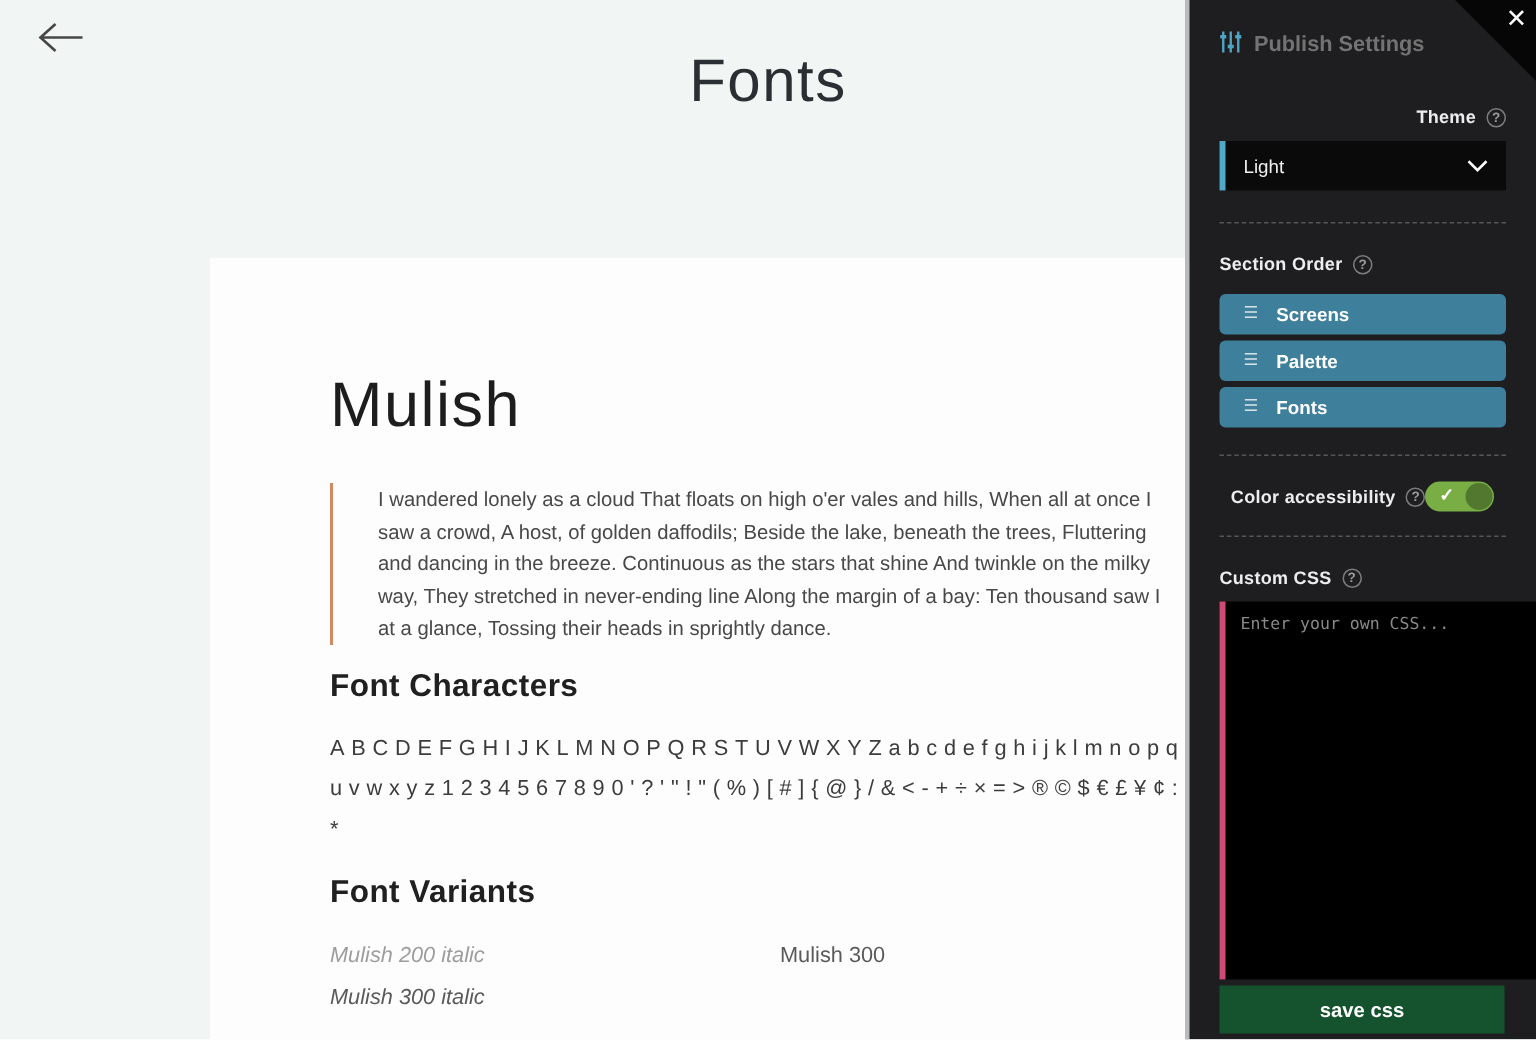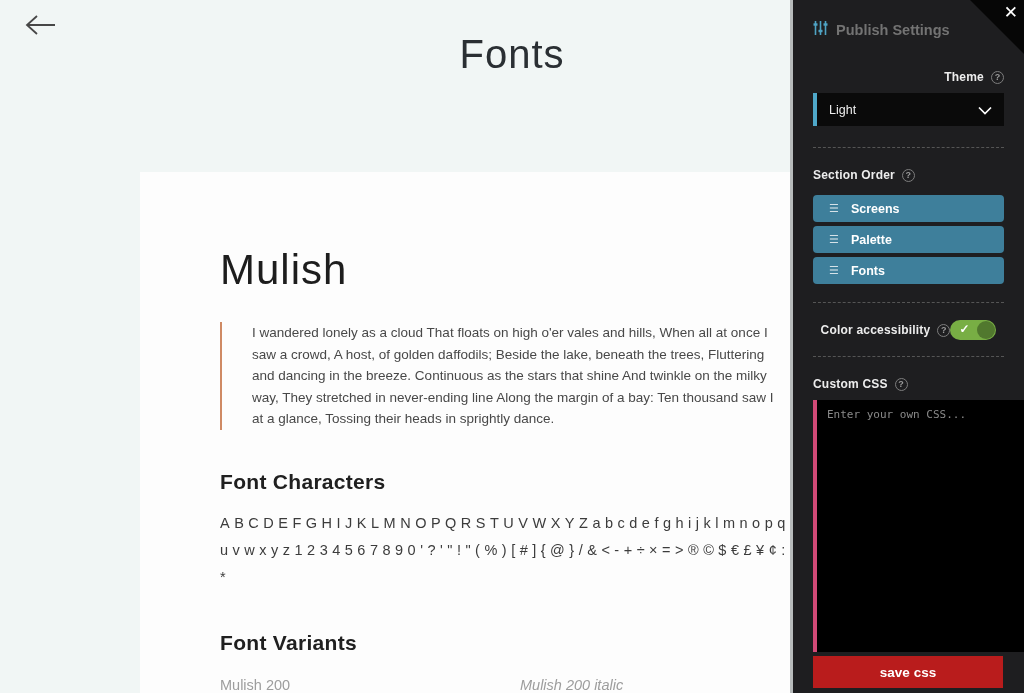--- a/index.html
+++ b/index.html
@@ -15,21 +15,21 @@
                 font-size:40px; font-weight:500; color:#2a2f33; letter-spacing:1px; }
 
   .card { position:absolute; left:140px; top:172px; width:744px; height:560px;
           background:#fdfdfd; padding:74px 80px 0 80px; }
 
   .font-name { font-size:42px; font-weight:500; color:#1d1d1d; letter-spacing:1px; }
 
   .quote { margin-top:28px; border-left:2px solid #cf8a64; padding-left:30px;
            max-width:566px; font-size:13.5px; line-height:21.5px; color:#484848; }
 
-  .section-h { margin-top:40px; font-size:21px; font-weight:600; color:#202020; letter-spacing:.3px; }
+  .section-h { margin-top:16px; font-size:21px; font-weight:600; color:#202020; letter-spacing:.3px; }
 
   .chars { margin-top:16px; font-size:14.5px; letter-spacing:4.5px; line-height:27px;
            color:#3c3c3c; width:600px; word-break:break-all; }
 
   .variants { margin-top:22px; display:grid; grid-template-columns:300px 1fr; row-gap:12px;
               font-size:14.5px; }
   .v-200 { color:#9d9d9d; font-weight:300; }
   .v-300 { color:#5a5a5a; font-weight:400; }
   .v-italic { font-style:italic; }
 
@@ -74,21 +74,21 @@
                   border-radius:50%; background:#51782e; }
 
   .div-3 { margin-top:16px; }
   .lbl-css { margin-top:20px; }
   .css-area { margin-top:9px; width:214px; height:252px; background:#000000;
               border:none; border-left:4px solid #d14a77; resize:none;
               font-family:"DejaVu Sans Mono", monospace; font-size:11px; color:#cccccc;
               padding:8px 10px; display:block; }
   .css-area::placeholder { color:#8a8a8a; }
 
-  .save-btn { margin-top:4px; width:190px; height:32px; background:#b91c1c; border:none;
+  .save-btn { margin-top:4px; width:190px; height:32px; background:#14532d; border:none;
               color:#ffffff; font-family:"Liberation Sans", sans-serif; font-size:13.5px;
               font-weight:600; cursor:pointer; display:block; }
 </style>
 </head>
 <body>
 
 <div class="stage">
 
   <div class="back-btn">
     <span>
@@ -103,21 +103,20 @@
   <div class="card">
     <div class="font-name">Mulish</div>
 
     <div class="quote">I wandered lonely as a cloud That floats on high o'er vales and hills, When all at once I saw a crowd, A host, of golden daffodils; Beside the lake, beneath the trees, Fluttering and dancing in the breeze. Continuous as the stars that shine And twinkle on the milky way, They stretched in never-ending line Along the margin of a bay: Ten thousand saw I at a glance, Tossing their heads in sprightly dance.</div>
 
     <div class="section-h">Font Characters</div>
     <div class="chars">ABCDEFGHIJKLMNOPQRSTUVWXYZabcdefghijklmnopqrstuvwxyz1234567890'?'"!"(%)[#]{@}/&amp;&lt;-+÷×=&gt;®©$€£¥¢:;,.*</div>
 
     <div class="section-h">Font Variants</div>
     <div class="variants">
-      <span class="v-200">Mulish 200</span>
       <span class="v-200 v-italic">Mulish 200 italic</span>
       <span class="v-300">Mulish 300</span>
       <span class="v-300 v-italic">Mulish 300 italic</span>
 
     </div>
   </div>
 
   <div class="panel">
     <div class="corner-fold"></div>
     <div class="close-btn">✕</div>

